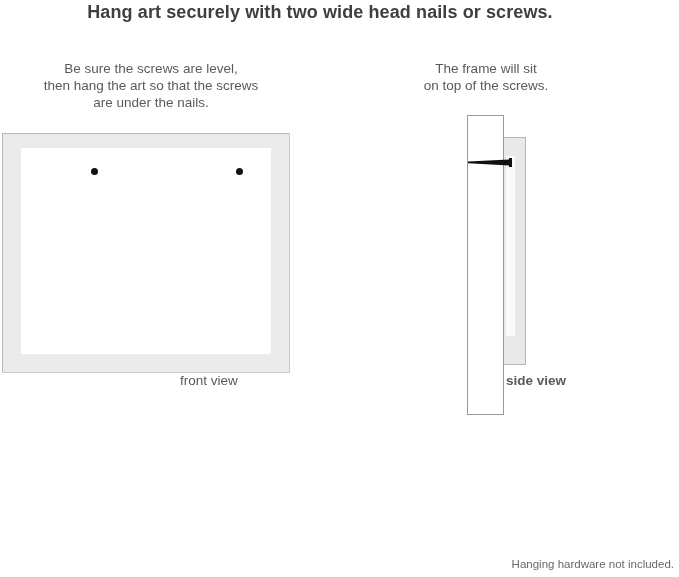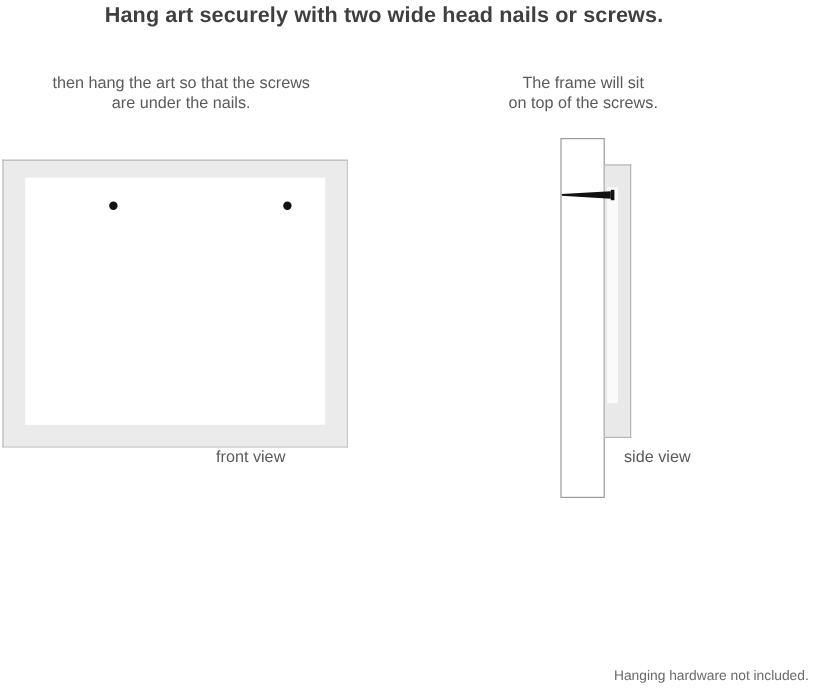--- a/index.html
+++ b/index.html
@@ -126,24 +126,24 @@
   }
   .nail {
     position: absolute;
     left: 468px;
     top: 158px;
     width: 45px;
     height: 9px;
   }
   .label-side-view {
     position: absolute;
-    left: 520px;
+    left: 506px;
     top: 373px;
     font-size: 13.5px;
-    font-weight: 400;
+    font-weight: 700;
     color: #5a5a5a;
     white-space: nowrap;
   }
 
   
   .footer {
     position: absolute;
     right: 5px;
     bottom: 6px;
     text-align: right;
@@ -153,20 +153,21 @@
     color: #6a6a6a;
     margin-top: 24px;
   }
 </style>
 </head>
 <body>
 
 <div class="title">Hang art securely with two wide head nails or screws.</div>
 
 <div class="caption caption-front">
+  <div>Be sure the screws are level,</div>
   <div>then hang the art so that the screws</div>
   <div>are under the nails.</div>
 </div>
 
 <div class="caption caption-side">
   <div>The frame will sit</div>
   <div>on top of the screws.</div>
 </div>
 
 <div class="front-frame">

